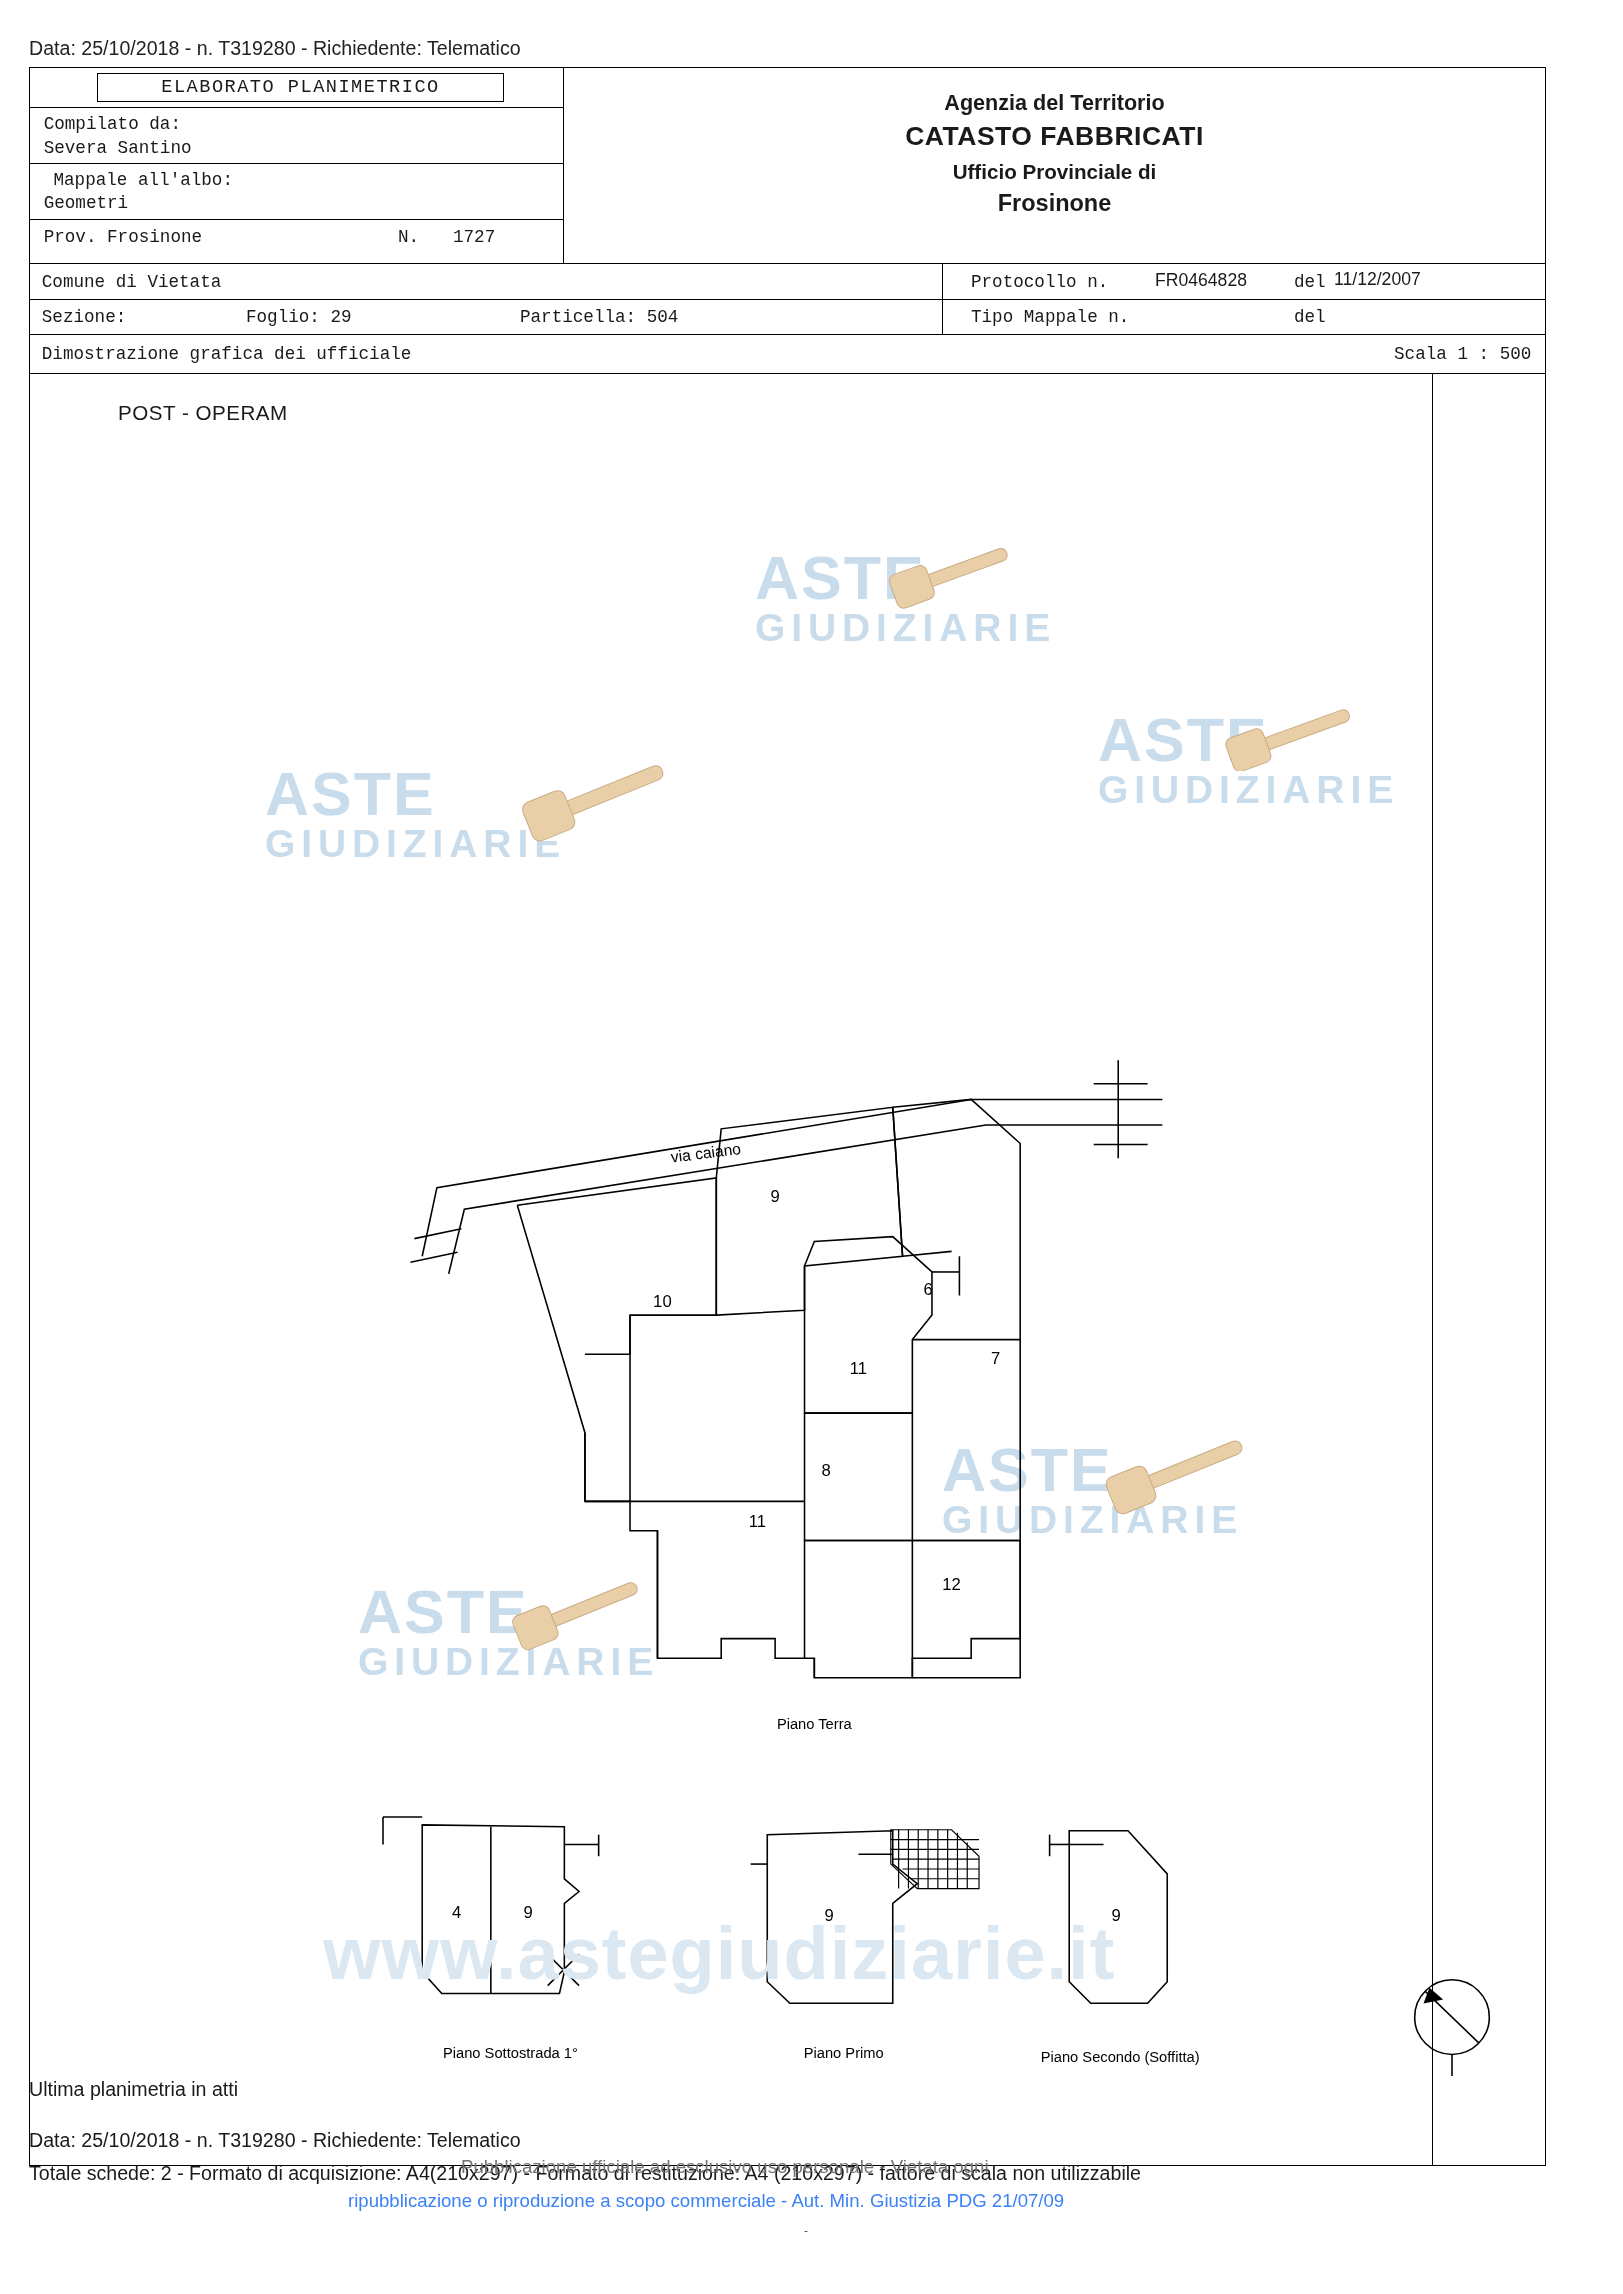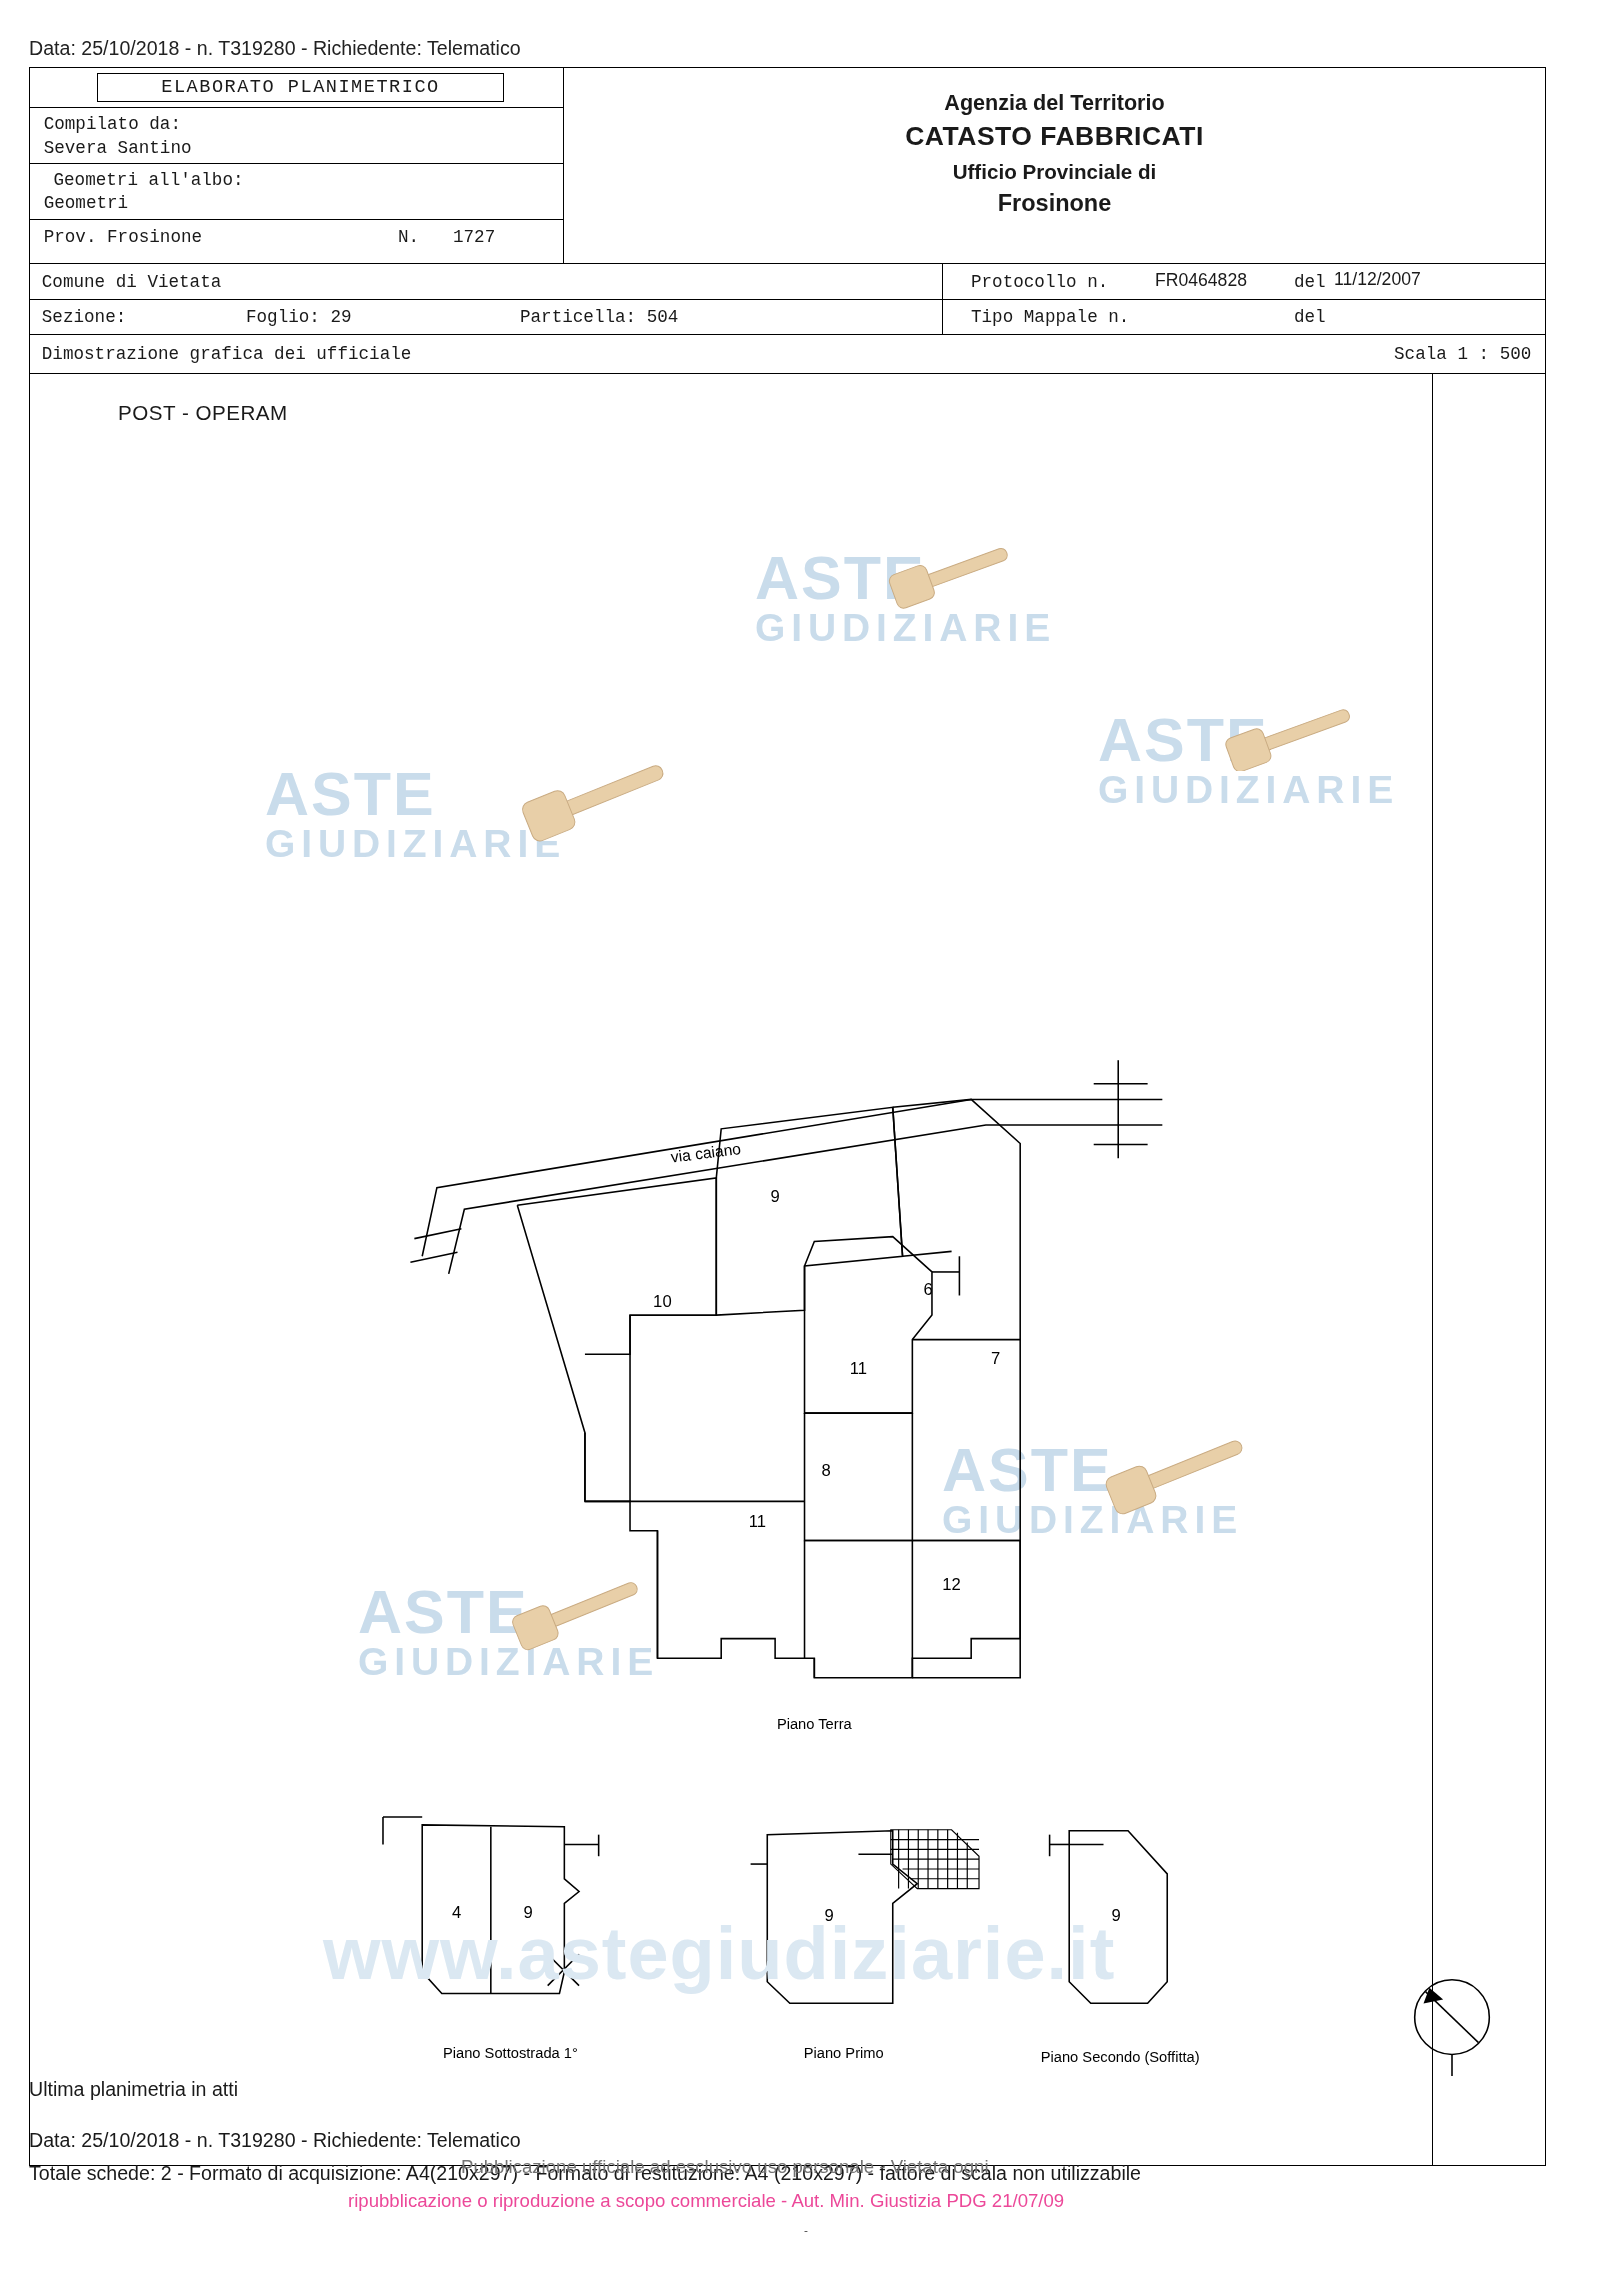--- a/index.html
+++ b/index.html
@@ -85,21 +85,21 @@
     position:absolute;left:1402px;top:0;width:114px;height:1792px;
     border-left:1.6px solid #000;box-sizing:border-box;
   }
 
   
   .ultima{position:absolute;left:29px;top:2078px;font-size:19.6px;}
   .botline1{position:absolute;left:29px;top:2129px;font-size:19.6px;}
   .botline2{position:absolute;left:29px;top:2162px;font-size:19.6px;}
 
   .disc1{position:absolute;left:461px;top:2156px;font-size:18.6px;color:#737373;}
-  .disc2{position:absolute;left:348px;top:2190px;font-size:18.6px;color:#ec4899;}
+  .disc2{position:absolute;left:348px;top:2190px;font-size:18.6px;color:#3b82f6;}
   .disc3{position:absolute;left:804px;top:2223px;font-size:11.8px;color:#444;}
 
   
   .wm{
     position:absolute;color:#c9dceb;font-weight:bold;
     letter-spacing:2px;pointer-events:none;user-select:none;
   }
   .wm .a{font-size:61px;line-height:57px;}
   .wm .b{font-size:39px;line-height:41px;letter-spacing:5.9px;}
   .gavel{position:absolute;pointer-events:none;}
@@ -121,21 +121,21 @@
   <div class="top-line">Data: 25/10/2018 - n. T319280 - Richiedente: Telematico</div>
 
   <div class="frame">
 
     <div class="hdr-left">
       <div class="hdr-title">ELABORATO PLANIMETRICO</div>
       <div class="hdr-sep" style="top:39px;"></div>
       <div class="hdr-row" style="left:13.7px;top:46px;">Compilato da:</div>
       <div class="hdr-row" style="left:13.7px;top:70px;">Severa Santino</div>
       <div class="hdr-sep" style="top:95px;"></div>
-      <div class="hdr-row" style="left:23.5px;top:102px;">Geometri all'albo:</div>
+      <div class="hdr-row" style="left:23.5px;top:102px;">Mappale all'albo:</div>
       <div class="hdr-row" style="left:13.7px;top:125px;">Geometri</div>
       <div class="hdr-sep" style="top:151px;"></div>
       <div class="hdr-row" style="left:13.7px;top:159px;">Prov. Frosinone</div>
       <div class="hdr-row" style="left:368px;top:159px;">N.</div>
       <div class="hdr-row" style="left:423px;top:159px;">1727</div>
     </div>
 
     <div class="hdr-right">
       <div class="ag1">Agenzia del Territorio</div>
       <div class="ag2">CATASTO FABBRICATI</div>

